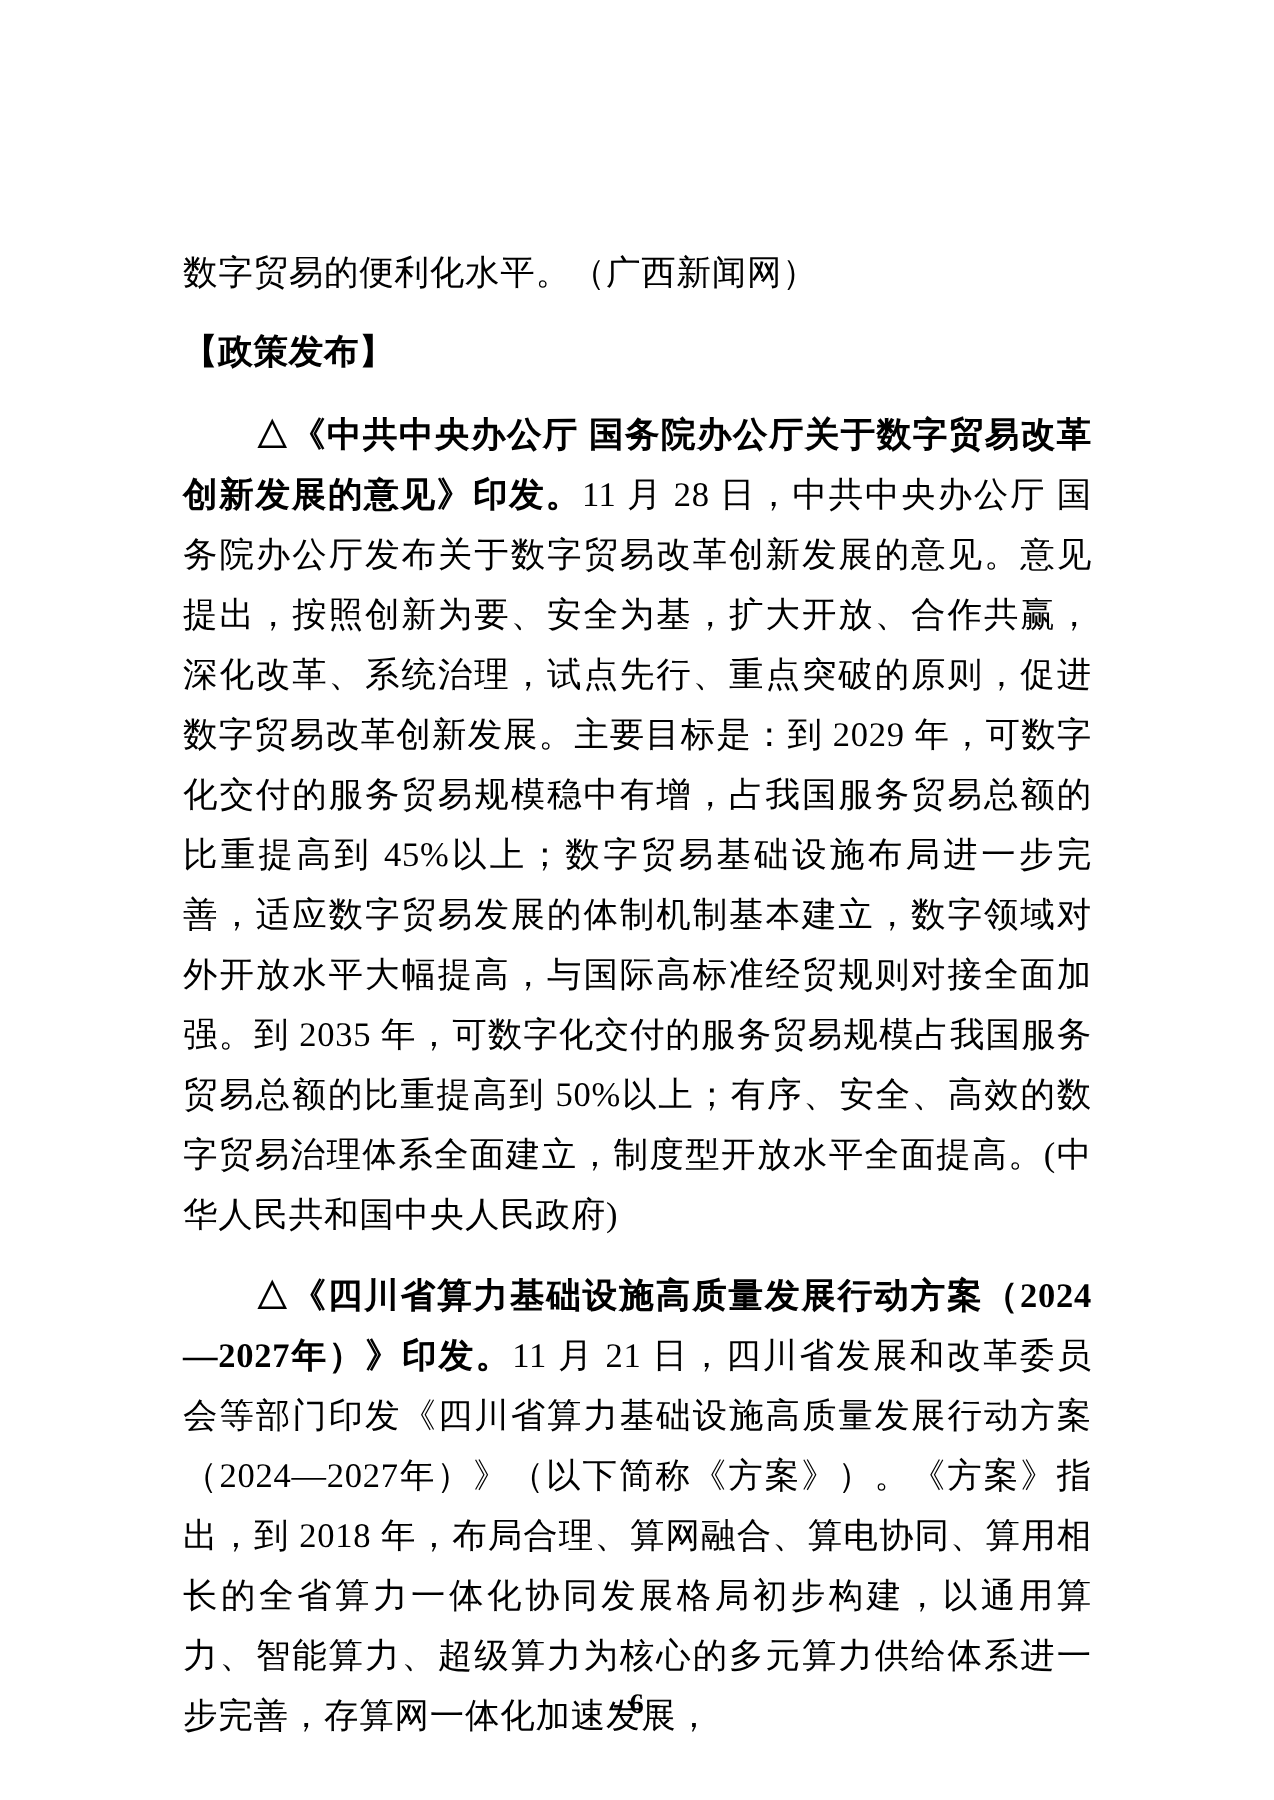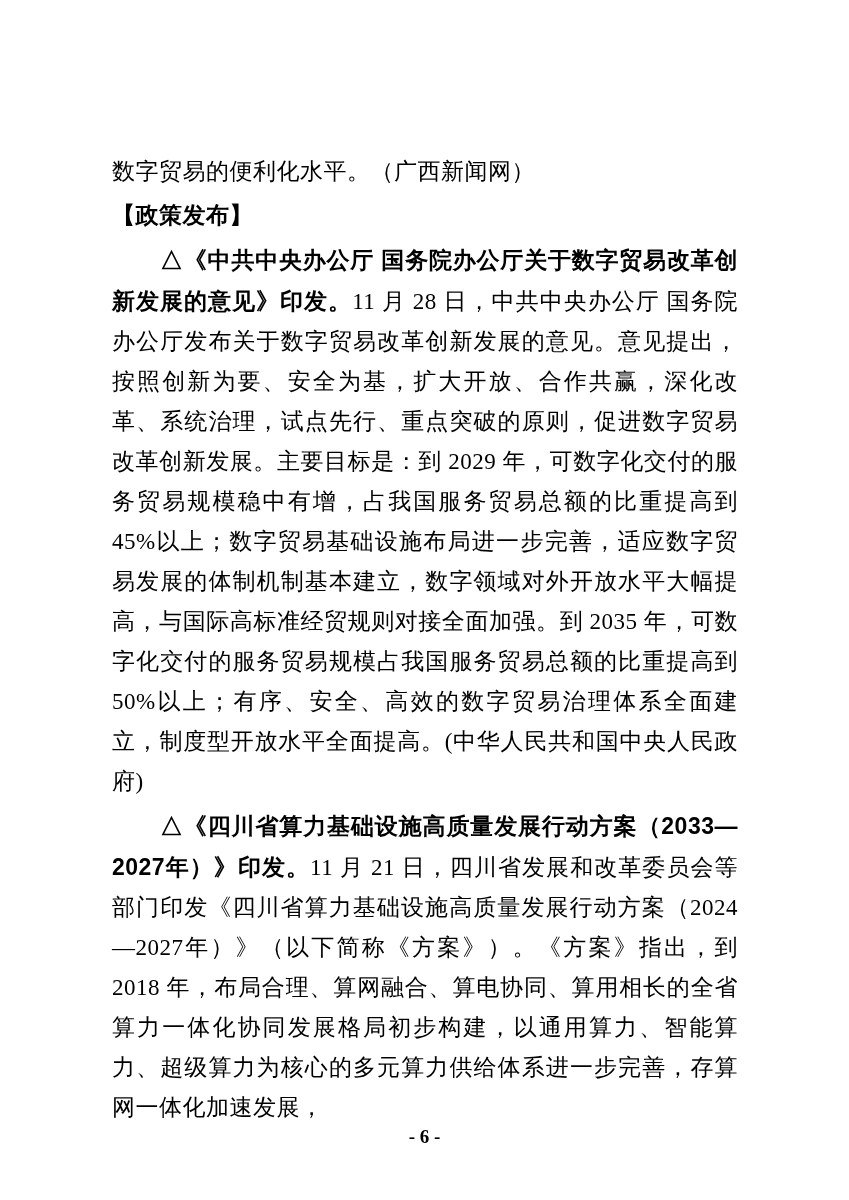--- a/index.html
+++ b/index.html
@@ -21,33 +21,33 @@
     top: 148px;
     left: 108px;
     width: 634px;
     font-size: 23px;
     line-height: 40px;
     text-align: justify;
     text-justify: inter-ideograph;
     letter-spacing: 0.5px;
   }
   .content p {
-    margin: 4px;
+    margin: 14px;
     padding: 0;
   }
   .para-indent {
     text-indent: 48px;
   }
   .section-heading {
     font-weight: 700;
-    font-family: Liberation Serif, serif;
+    font-family: Liberation Mono, monospace;
   }
   .lead-bold {
     font-weight: 700;
-    font-family: Liberation Sans, sans-serif;
+    font-family: Liberation Serif, serif;
   }
   .footer {
     position: absolute;
     top: 1122px;
     left: 0;
     width: 100%;
     text-align: center;
     font-size: 19px;
     font-weight: 700;
     font-family: "Liberation Serif", "DejaVu Serif", serif;
@@ -59,18 +59,18 @@
 
 <div class="page">
   <div class="content">
 
     <p class="para-plain">数字贸易的便利化水平。（广西新闻网）</p>
 
     <p class="section-heading">【政策发布】</p>
 
     <p class="para-indent"><span class="lead-bold">△《中共中央办公厅 国务院办公厅关于数字贸易改革创新发展的意见》印发。</span><span>11 月 28 日，中共中央办公厅 国务院办公厅发布关于数字贸易改革创新发展的意见。意见提出，按照创新为要、安全为基，扩大开放、合作共赢，深化改革、系统治理，试点先行、重点突破的原则，促进数字贸易改革创新发展。主要目标是：到 2029 年，可数字化交付的服务贸易规模稳中有增，占我国服务贸易总额的比重提高到 45%以上；数字贸易基础设施布局进一步完善，适应数字贸易发展的体制机制基本建立，数字领域对外开放水平大幅提高，与国际高标准经贸规则对接全面加强。到 2035 年，可数字化交付的服务贸易规模占我国服务贸易总额的比重提高到 50%以上；有序、安全、高效的数字贸易治理体系全面建立，制度型开放水平全面提高。(中华人民共和国中央人民政府)</span></p>
 
-    <p class="para-indent"><span class="lead-bold">△《四川省算力基础设施高质量发展行动方案（2033—2027年）》印发。</span><span>11 月 21 日，四川省发展和改革委员会等部门印发《四川省算力基础设施高质量发展行动方案（2024—2027年）》（以下简称《方案》）。《方案》指出，到 2018 年，布局合理、算网融合、算电协同、算用相长的全省算力一体化协同发展格局初步构建，以通用算力、智能算力、超级算力为核心的多元算力供给体系进一步完善，存算网一体化加速发展，</span></p>
+    <p class="para-indent"><span class="lead-bold">△《四川省算力基础设施高质量发展行动方案（2024—2027年）》印发。</span><span>11 月 21 日，四川省发展和改革委员会等部门印发《四川省算力基础设施高质量发展行动方案（2024—2027年）》（以下简称《方案》）。《方案》指出，到 2018 年，布局合理、算网融合、算电协同、算用相长的全省算力一体化协同发展格局初步构建，以通用算力、智能算力、超级算力为核心的多元算力供给体系进一步完善，存算网一体化加速发展，</span></p>
 
   </div>
 
   <div class="footer">- 6 -</div>
 </div>
 
 </body></html>

